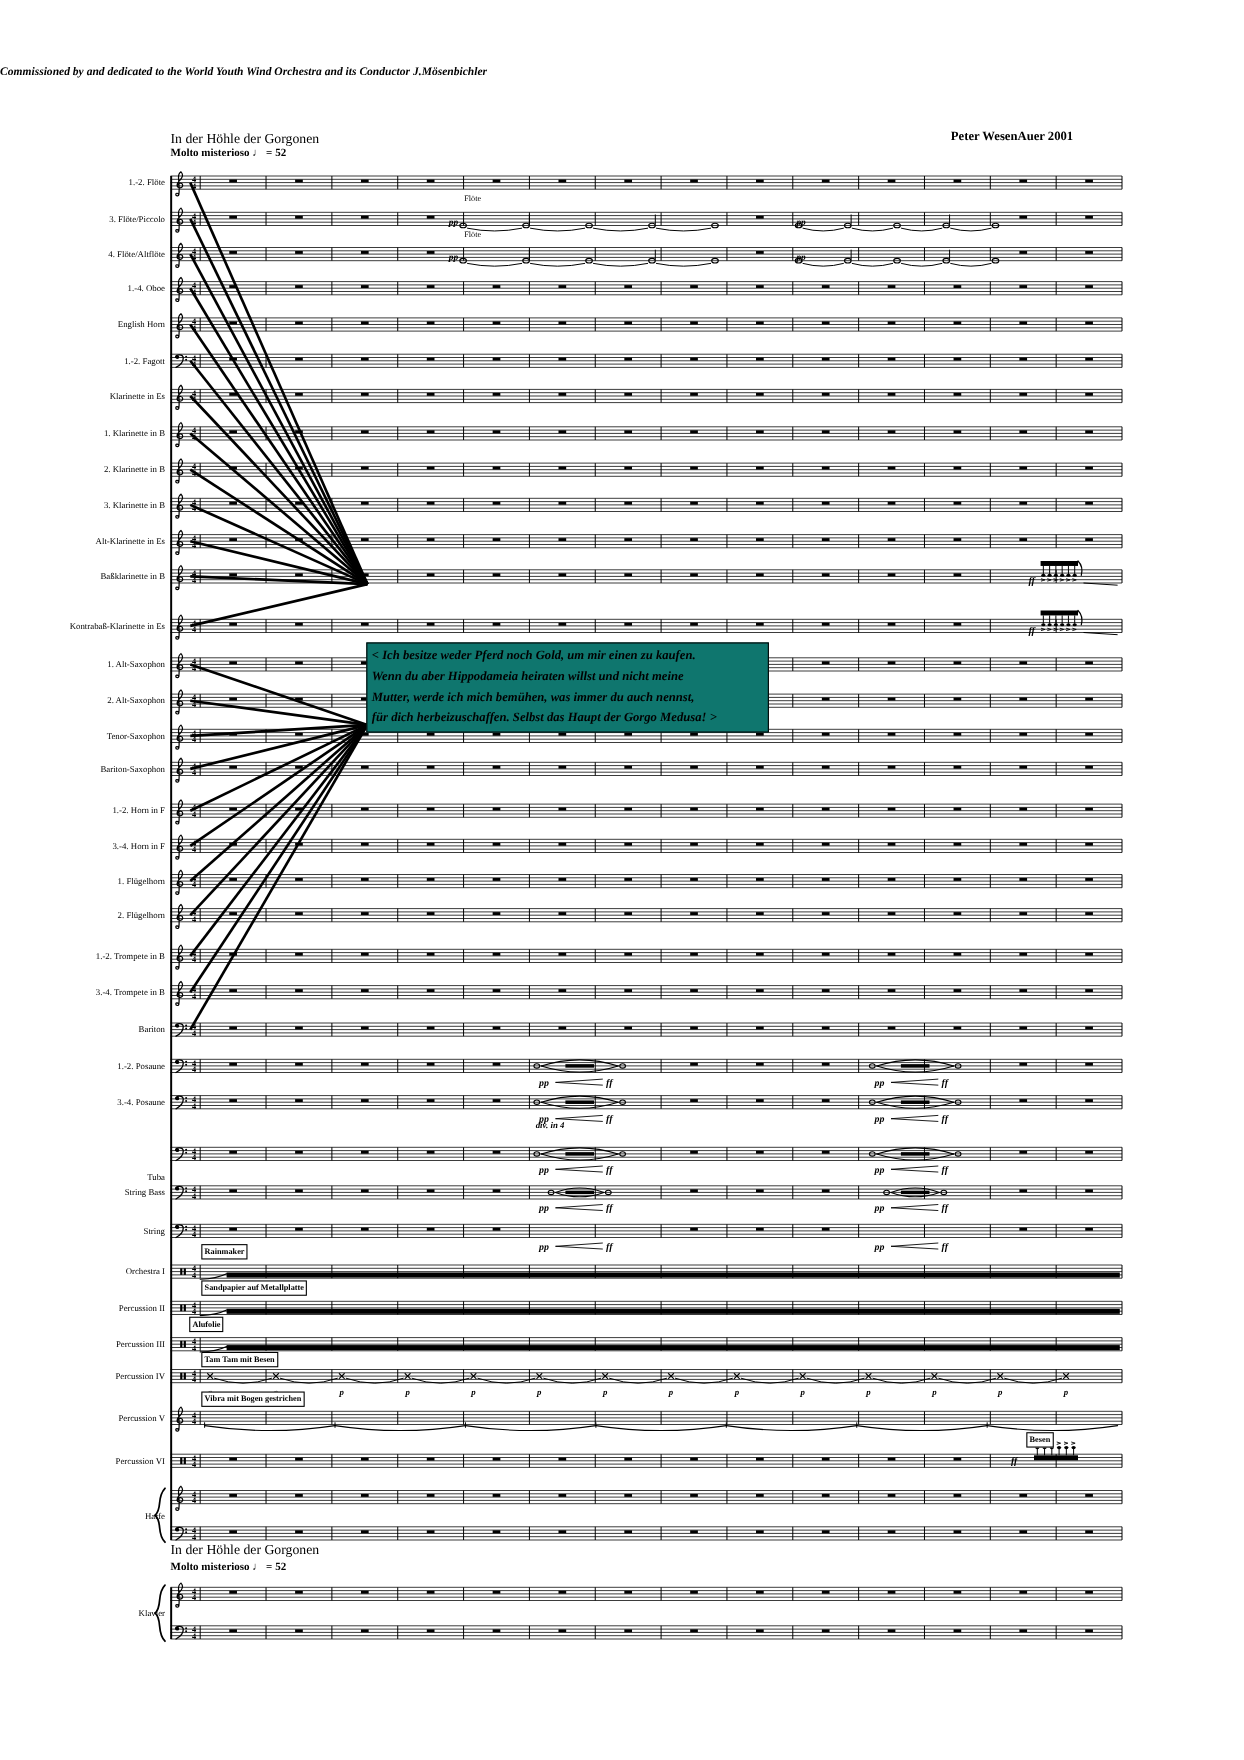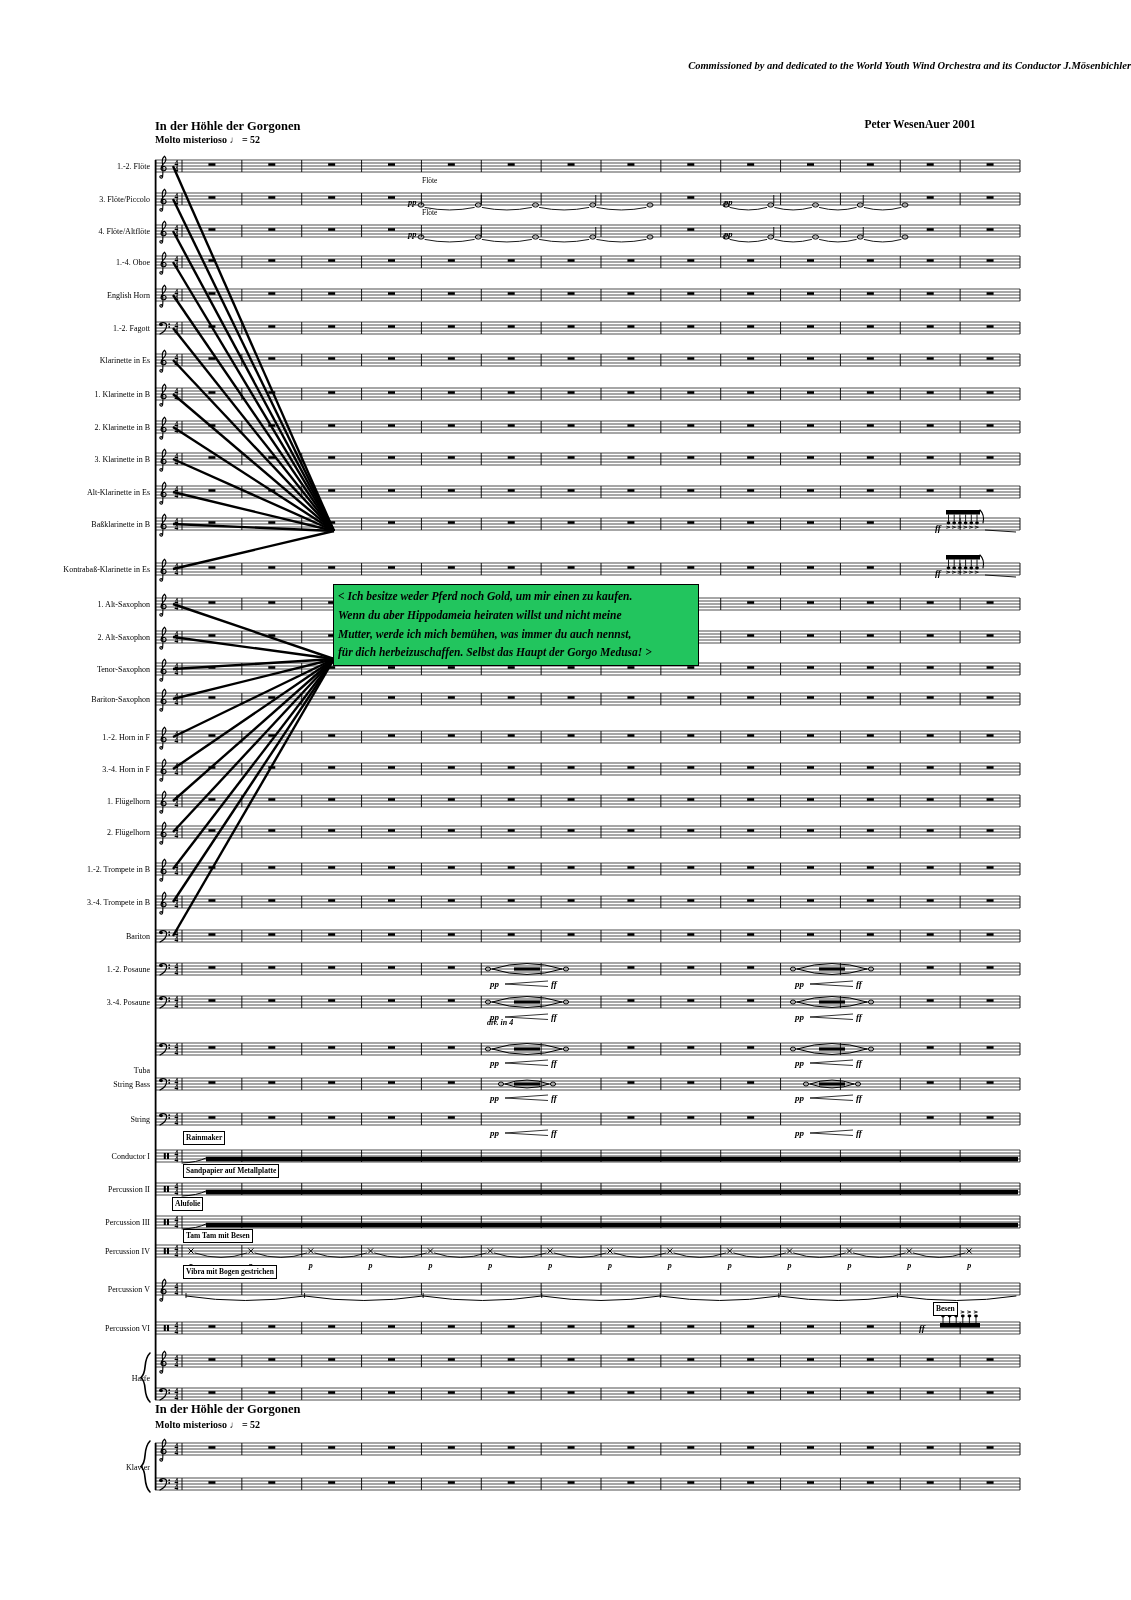--- a/index.html
+++ b/index.html
@@ -1,27 +1,27 @@
 <!DOCTYPE html>
 <html><head>
 <meta charset="utf-8">
 <style>
   html,body{margin:0;padding:0;background:#9a9a9a;}
   .page{position:relative;width:1131px;height:1600px;margin:0 auto;background:#ffffff;
         font-family:"Liberation Serif","DejaVu Serif",serif;color:#000;overflow:hidden;}
   .abs{position:absolute;}
   svg{position:absolute;left:0;top:0;}
-  .ded{left:0;top:60px;width:1131px;text-align:right;font-weight:bold;font-style:italic;font-size:10.5px;}
+  .ded{left:0;top:60px;width:1131px;text-align:left;font-weight:bold;font-style:italic;font-size:10.5px;}
   .title{left:0;top:74px;width:1131px;text-align:center;font-weight:bold;font-size:30px;letter-spacing:1px;}
   .composer{left:820px;top:118px;width:200px;text-align:center;font-weight:bold;font-size:11.5px;}
-  .heading{left:155px;width:400px;font-weight:bold;font-size:12.5px;}
+  .heading{left:155px;width:400px;font-weight:normal;font-size:12.5px;}
   .tempo{left:155px;width:400px;font-weight:bold;font-size:10px;font-family:"Liberation Serif","DejaVu Sans",serif;}
   .ibox{left:333px;top:527px;width:366px;height:50px;border:1.2px solid #000;background:#fff;
         padding:2px 4px;box-sizing:border-box;font-weight:bold;font-size:11px;line-height:14.6px;letter-spacing:.2px;}
-  .qbox{left:333px;top:584px;width:366px;height:82px;border:1px solid #000;background:#22c55e;
+  .qbox{left:333px;top:584px;width:366px;height:82px;border:1px solid #000;background:#0f766e;
         padding:2px 4px;box-sizing:border-box;font-weight:bold;font-style:italic;font-size:11.5px;line-height:18.8px;}
   .plabel{border:1px solid #000;background:#fff;font-weight:bold;font-size:7.5px;padding:1px 2px;
           white-space:nowrap;line-height:10px;}
   .cue{font-size:7.5px;white-space:nowrap;}
   .divin4{font-size:8px;font-weight:bold;font-style:italic;white-space:nowrap;}
   .ilabel{left:38px;width:112px;transform:translateY(-50%);text-align:right;font-size:8px;line-height:9px;}
 </style>
 </head>
 <body>
 
@@ -1818,21 +1818,21 @@
       <div class="abs ilabel" style="top:801px">1. Flügelhorn</div>
       <div class="abs ilabel" style="top:832px">2. Flügelhorn</div>
       <div class="abs ilabel" style="top:869px">1.-2. Trompete in B</div>
       <div class="abs ilabel" style="top:902px">3.-4. Trompete in B</div>
       <div class="abs ilabel" style="top:936px">Bariton</div>
       <div class="abs ilabel" style="top:969px">1.-2. Posaune</div>
       <div class="abs ilabel" style="top:1002px">3.-4. Posaune</div>
       <div class="abs ilabel" style="top:1070px">Tuba</div>
       <div class="abs ilabel" style="top:1084px">String Bass</div>
       <div class="abs ilabel" style="top:1119px">String</div>
-      <div class="abs ilabel" style="top:1156px">Conductor I</div>
+      <div class="abs ilabel" style="top:1156px">Orchestra I</div>
       <div class="abs ilabel" style="top:1189px">Percussion II</div>
       <div class="abs ilabel" style="top:1222px">Percussion III</div>
       <div class="abs ilabel" style="top:1251px">Percussion IV</div>
       <div class="abs ilabel" style="top:1289px">Percussion V</div>
       <div class="abs ilabel" style="top:1328px">Percussion VI</div>
       <div class="abs ilabel" style="top:1377.5px">Harfe</div>
       <div class="abs ilabel" style="top:1466.5px">Klavier</div>
     </div>
 </div>
 

